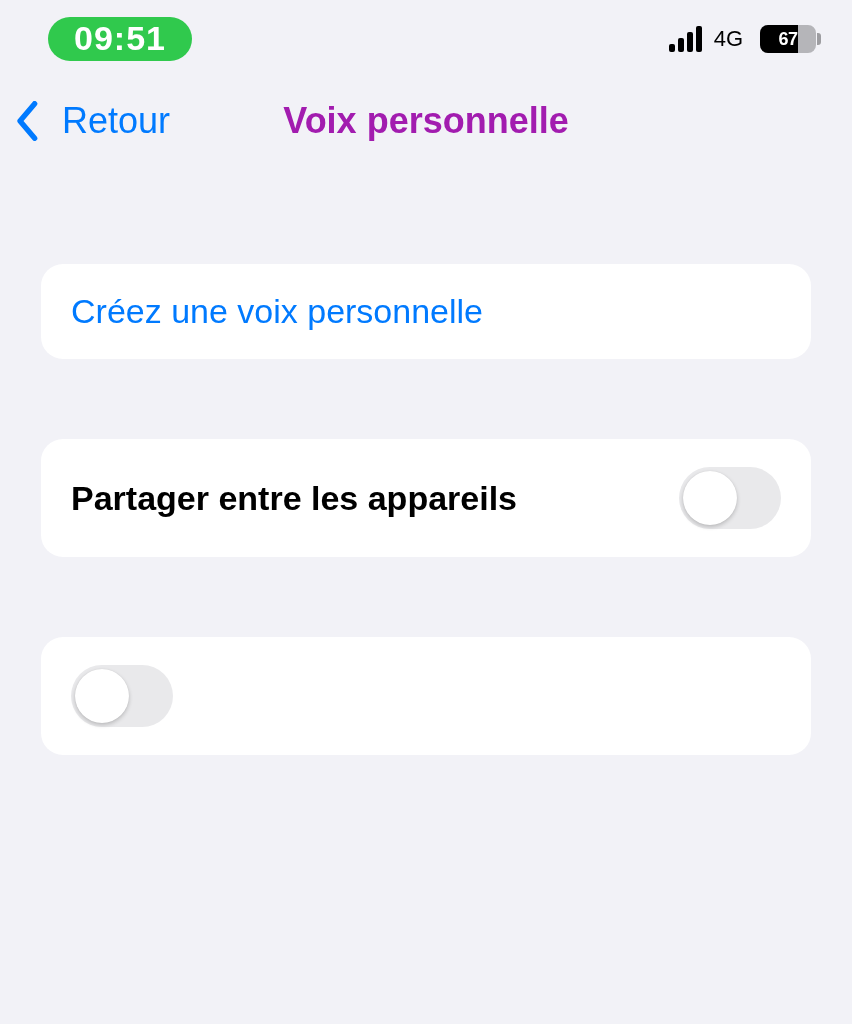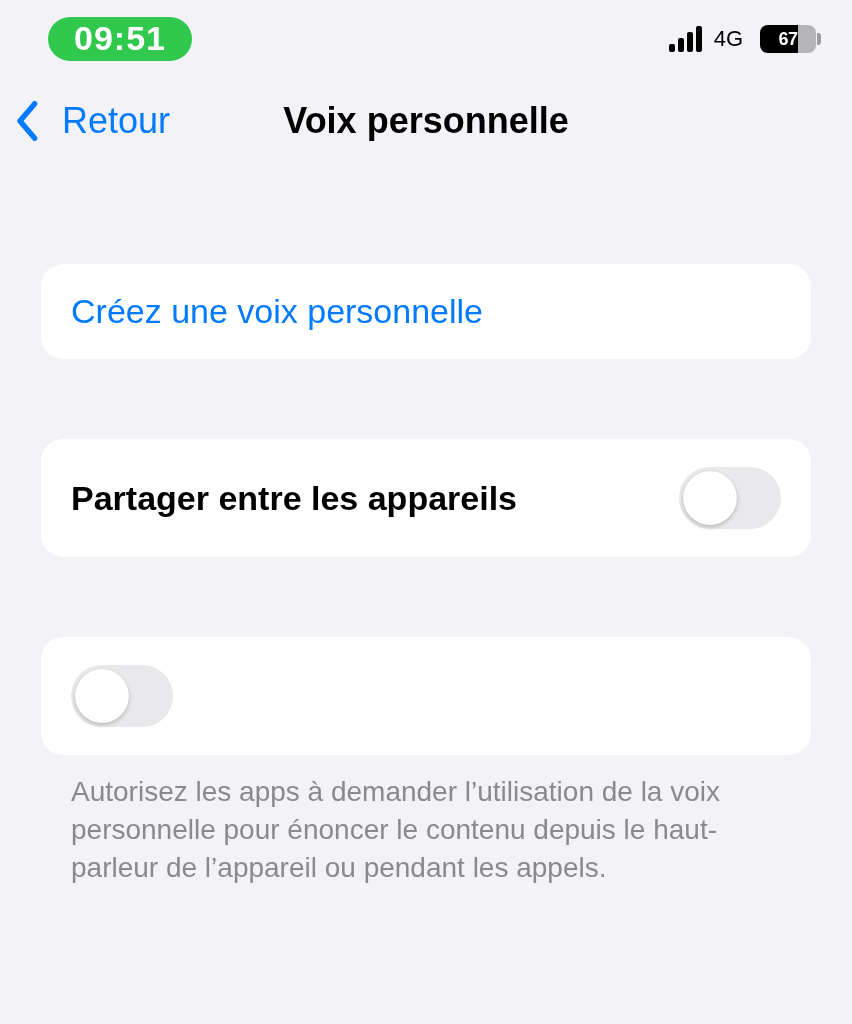--- a/index.html
+++ b/index.html
@@ -117,21 +117,21 @@
     display:inline-block;
   }
   .chevron-back svg{width:100%;height:100%;}
   .nav-title{
     position:absolute;
     left:50%;
     top:50%;
     transform:translate(-50%,-50%);
     font-size:36px;
     font-weight:600;
-    color:#000000;
+    color:#a21caf;
     white-space:nowrap;
   }
 
   
   .content{
     padding: 0 41px;
   }
   .group-gap-large{ height:100px; }
   .group-gap{ height:80px; }
 
@@ -233,15 +233,14 @@
     </div>
   </div>
 
   <div class="group-gap"></div>
 
   <div class="cell">
     <div class="toggle">
       <div class="toggle-knob"></div>
     </div>
   </div>
-  <div class="footer-text">Autorisez les apps à demander l’utilisation de la voix personnelle pour énoncer le contenu depuis le haut-parleur de l’appareil ou pendant les appels.</div>
 
 </div>
 
 </body></html>

